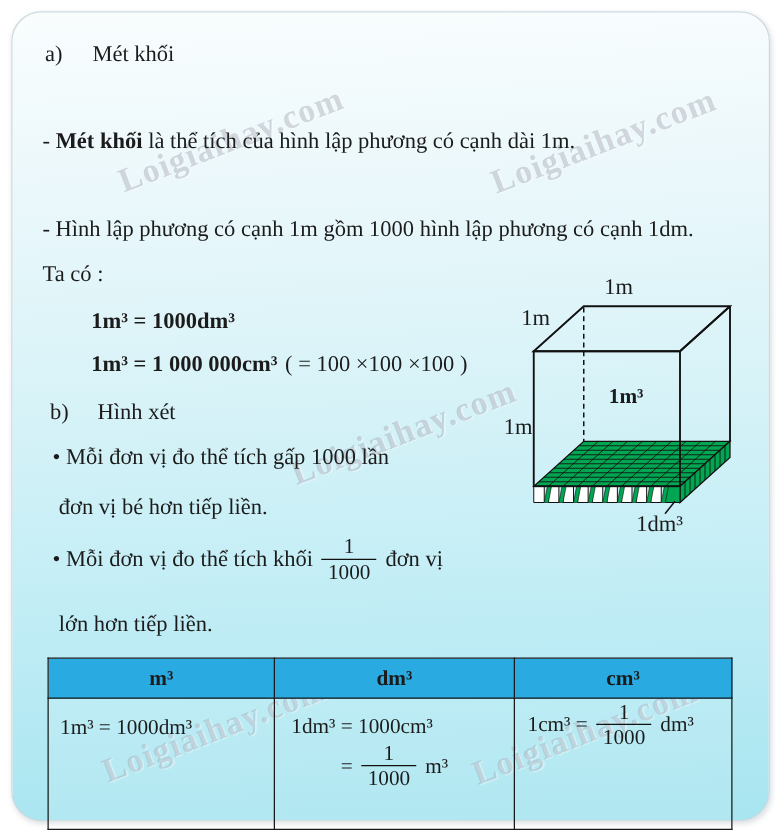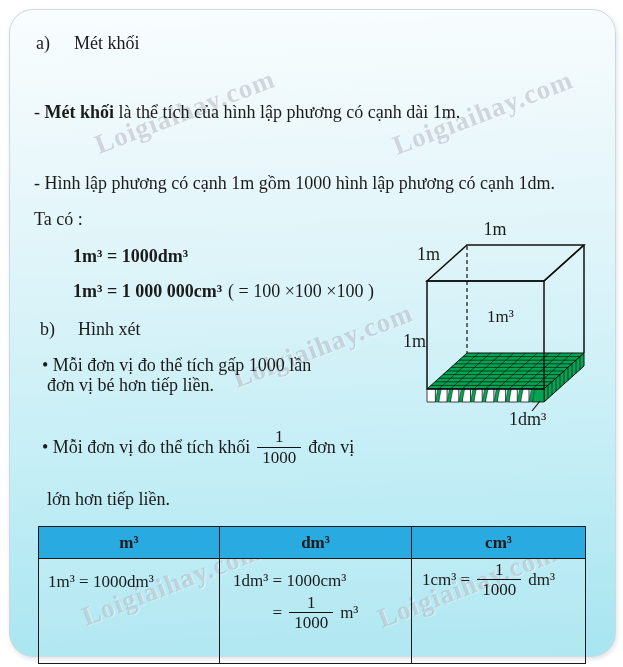--- a/index.html
+++ b/index.html
@@ -27,21 +27,21 @@
   .wm {
     position:absolute; z-index:1; white-space:nowrap;
     transform:translate(-50%,-50%) rotate(-21deg);
     font-weight:bold; font-size:27px; letter-spacing:1px;
     color:rgba(125,128,148,0.30);
     text-shadow:1px 1px 1px rgba(255,255,255,0.45);
   }
   .diagram { position:absolute; left:398px; top:218px; width:212px; height:208px; z-index:2; }
   .diagram svg { position:absolute; left:0; top:0; }
   .dlabel { position:absolute; font-size:18px; white-space:nowrap; }
-  .dlabel.vol { font-weight:normal; font-size:17px; }
+  .dlabel.vol { font-weight:bold; font-size:17px; }
   table.conv {
     position:absolute; left:38px; top:526px; width:547px; height:121px;
     border-collapse:collapse; z-index:2; table-layout:fixed;
     font-size:17px;
   }
   table.conv th, table.conv td { border:1.4px solid #1a1a1a; }
   table.conv th { height:29px; font-weight:bold; text-align:center; font-size:17px; }
   table.conv td { height:91px; vertical-align:top; background:rgba(255,255,255,0.10); }
   td.c1 { padding:13px 0 0 9px; }
   td.c2 .l1 { padding:11px 0 0 12px; }
@@ -77,21 +77,21 @@
 
   <div class="ln" style="left:63px; top:270px;">
     <span class="bold">1m³ = 1 000 000cm³</span><span class="note-txt">( = 100 ×100 ×100 )</span>
   </div>
 
   <div class="ln" style="left:30px; top:308px;">
     <span class="mk">b)</span><span>Hình xét</span>
   </div>
 
   <div class="ln" style="left:32px; top:344px;">• Mỗi đơn vị đo thể tích gấp 1000 lần</div>
-  <div class="ln" style="left:37px; top:364px;">đơn vị bé hơn tiếp liền.</div>
+  <div class="ln" style="left:37px; top:384px;">đơn vị bé hơn tiếp liền.</div>
 
   <div class="ln flexline" style="left:32px; top:414px; height:46px;">
     <span>• Mỗi đơn vị đo thể tích khối</span>
     <span class="frac">
       <span class="num">1</span>
       <span class="den">1000</span>
     </span>
     <span>đơn vị</span>
   </div>
 

